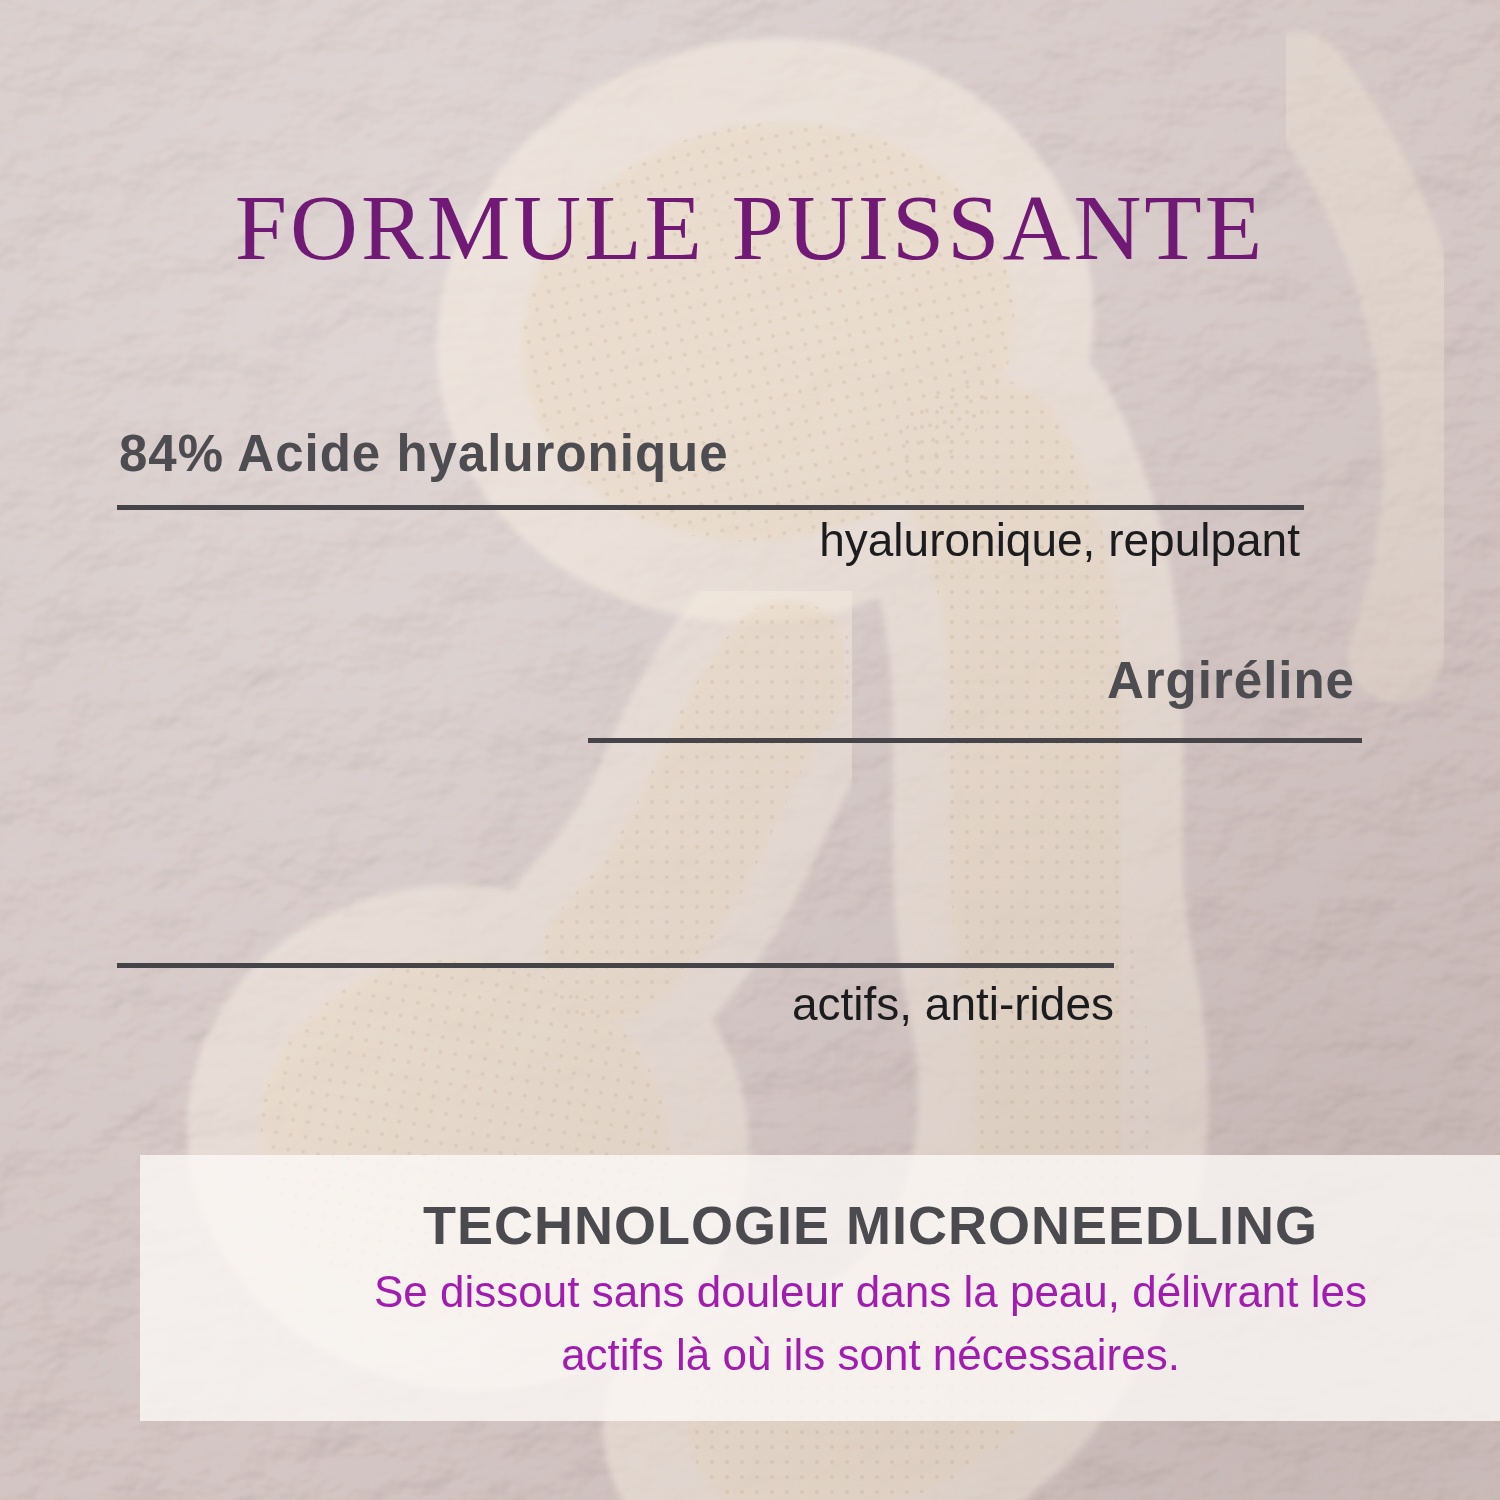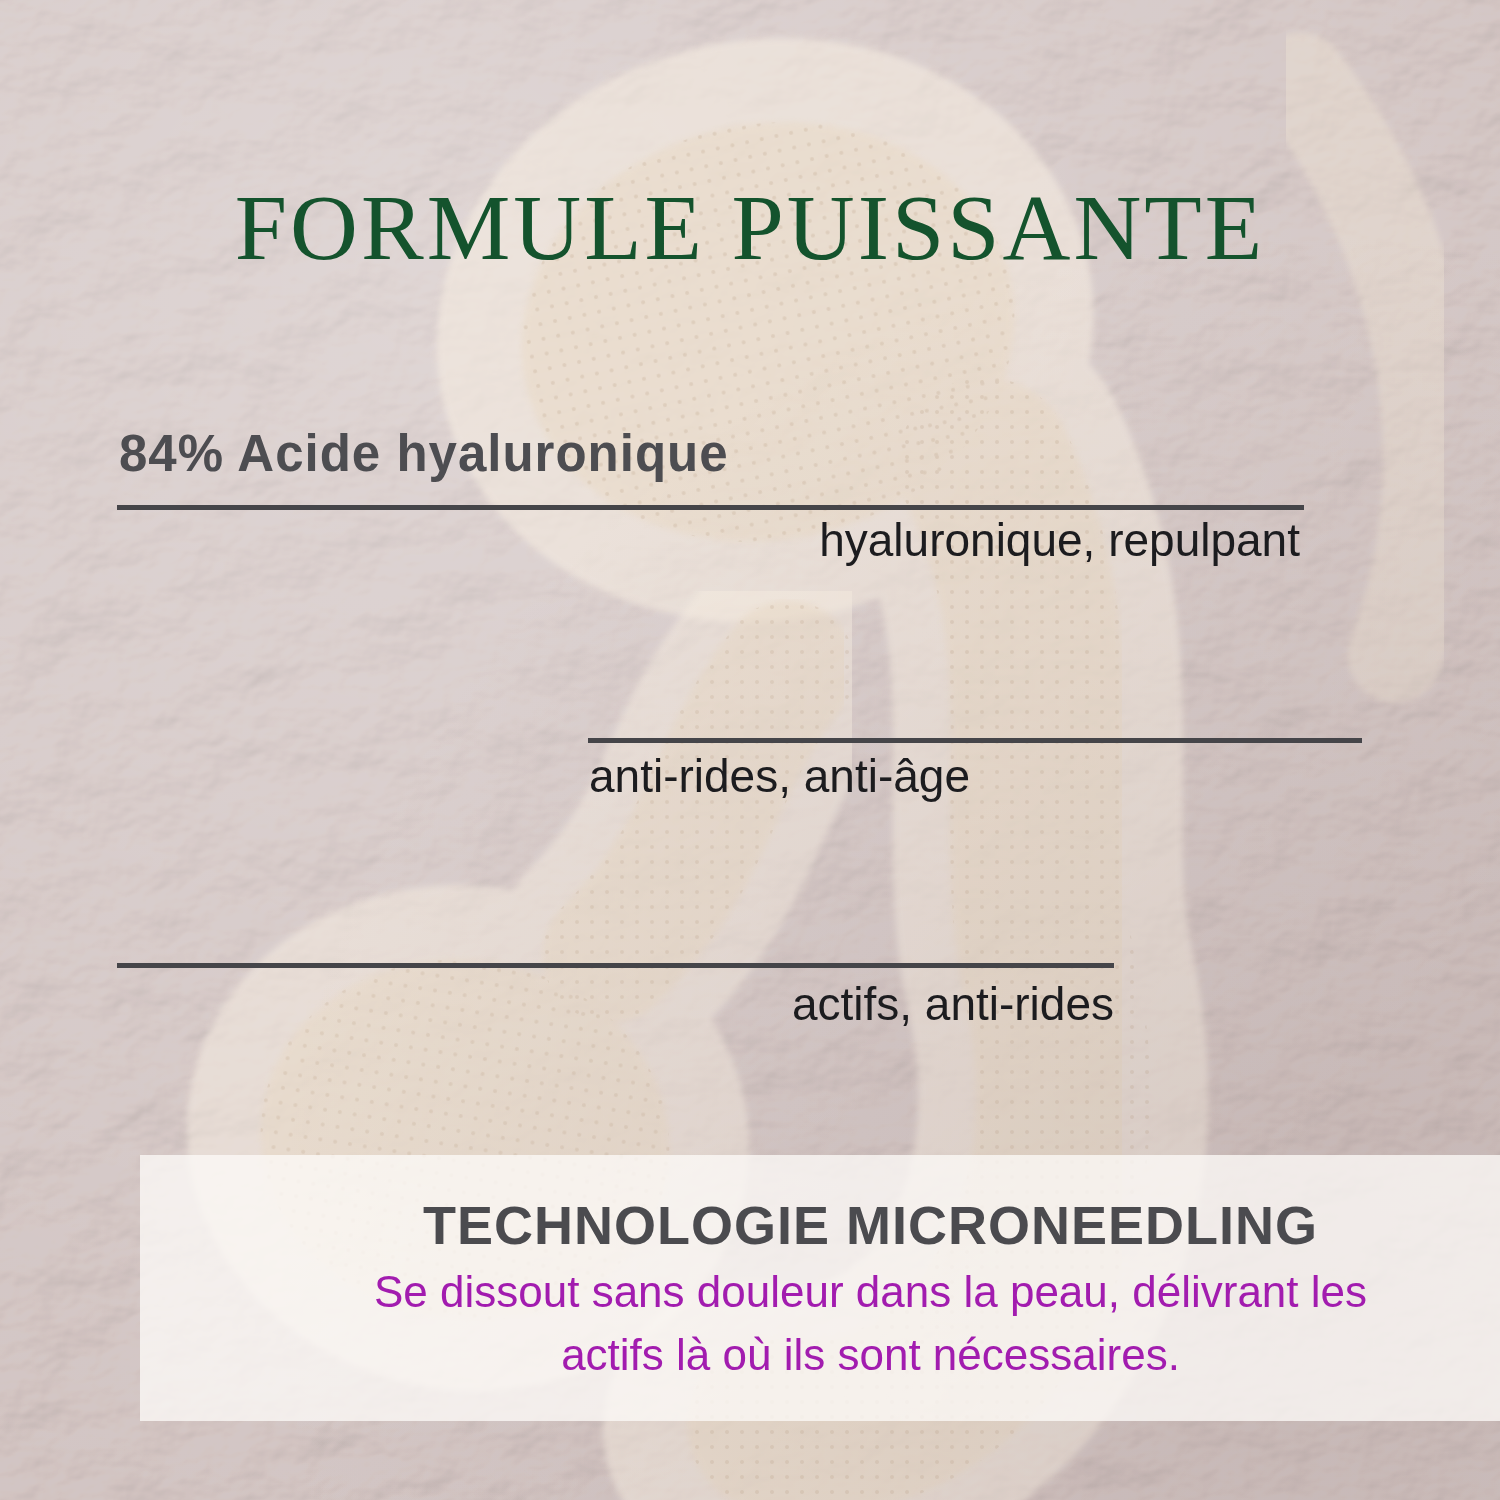--- a/index.html
+++ b/index.html
@@ -7,21 +7,21 @@
     position:relative;width:1500px;height:1500px;overflow:hidden;
     background:#d2c5c4;
     font-family:"Liberation Sans",sans-serif;
   }
   .bg{position:absolute;left:0;top:0;width:1500px;height:1500px;}
   .title{
     position:absolute;top:180px;left:0;width:1500px;margin:0;
     text-align:center;
     font-family:"Liberation Serif","DejaVu Serif",serif;
     font-weight:400;font-size:94px;line-height:1;letter-spacing:3px;
-    color:#14532d;
+    color:#701a75;
   }
   .h{
     position:absolute;margin:0;
     font-weight:700;font-size:51px;line-height:1;letter-spacing:1px;
     color:#4d4d51;white-space:nowrap;
   }
   .h1{left:119px;top:428px;}
   .h2{right:145px;top:655px;}
   .h3{left:118px;top:883px;}
   .rule{position:absolute;height:5px;background:#454549;}
@@ -114,22 +114,22 @@
 
     <rect width="1500" height="1500" fill="url(#shade)"></rect>
   </svg>
 
   <h1 class="title">FORMULE PUISSANTE</h1>
 
   <p class="h h1">84% Acide hyaluronique</p>
   <div class="rule r1"></div>
   <p class="sub s1">hyaluronique, repulpant</p>
 
+  <p class="h h2">Argiréline</p>
   <div class="rule r2"></div>
-  <p class="sub s2">anti-rides, anti-âge</p>
 
   <div class="rule r3"></div>
   <p class="sub s3">actifs, anti-rides</p>
 
   <div class="box">
     <p class="box-h">TECHNOLOGIE MICRONEEDLING</p>
     <div class="box-body">
       <div>Se dissout sans douleur dans la peau, délivrant les</div>
       <div>actifs là où ils sont nécessaires.</div>
     </div>

